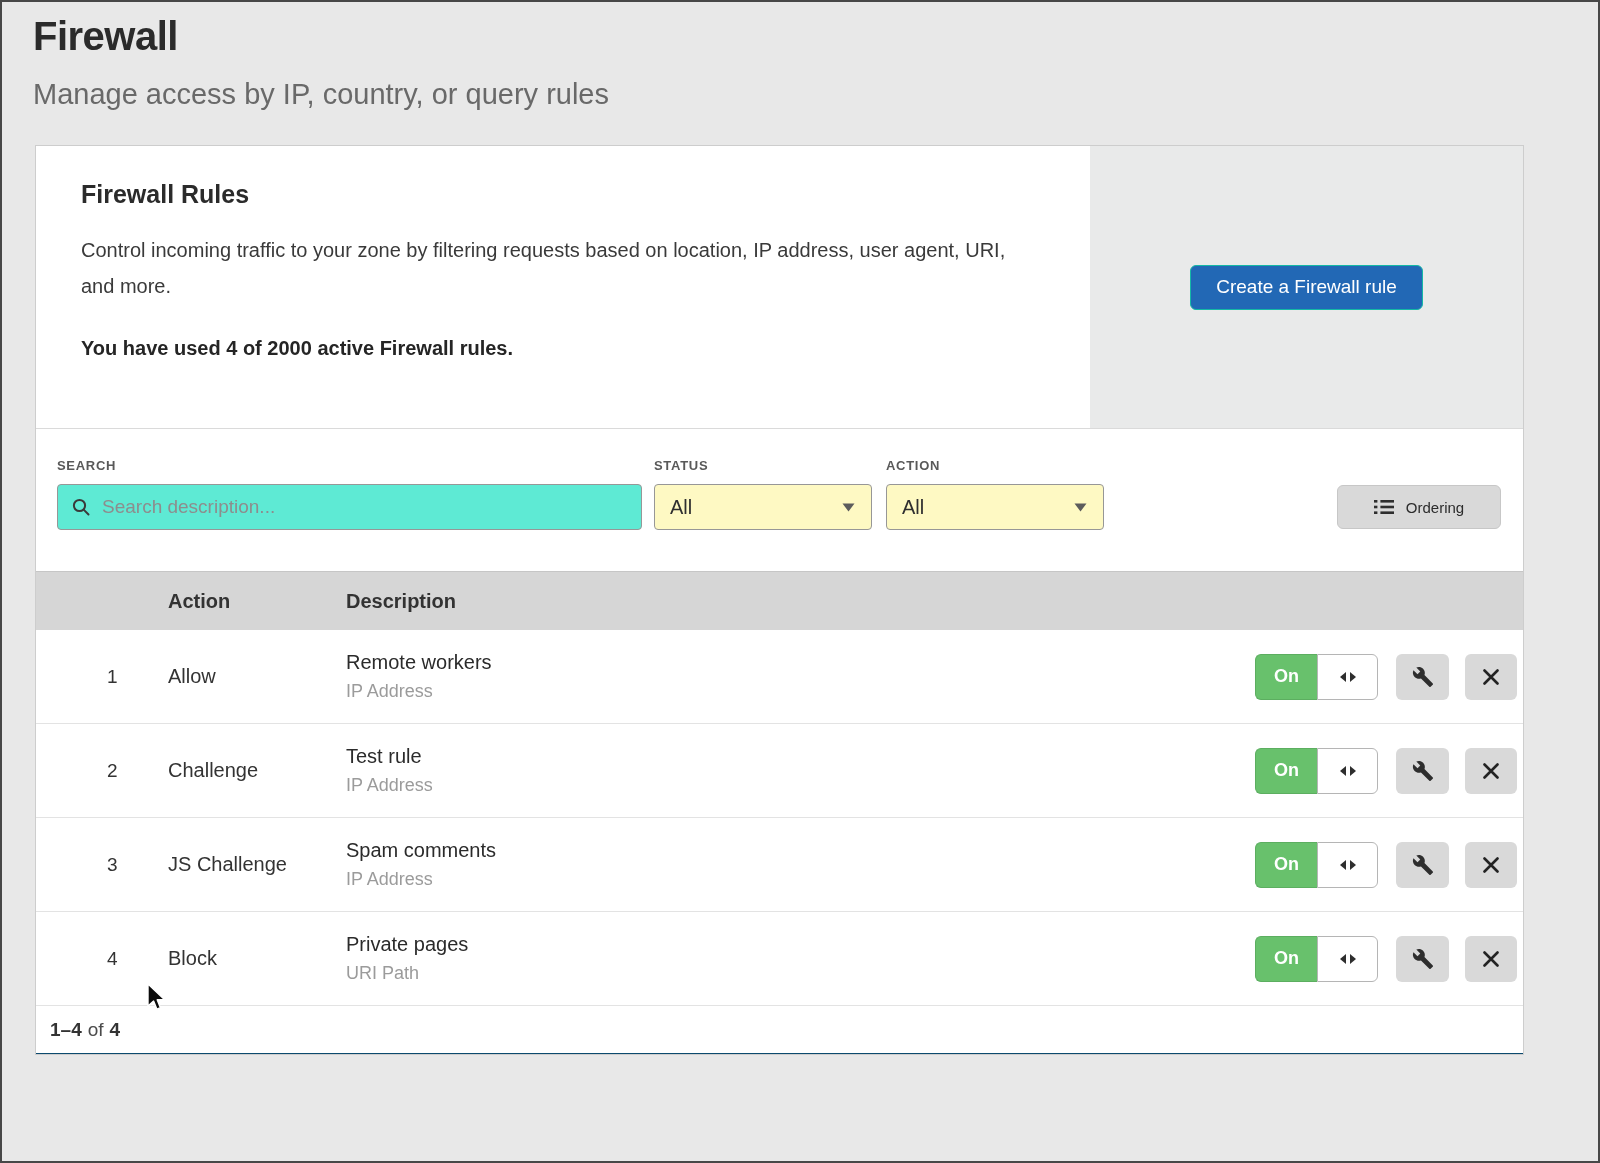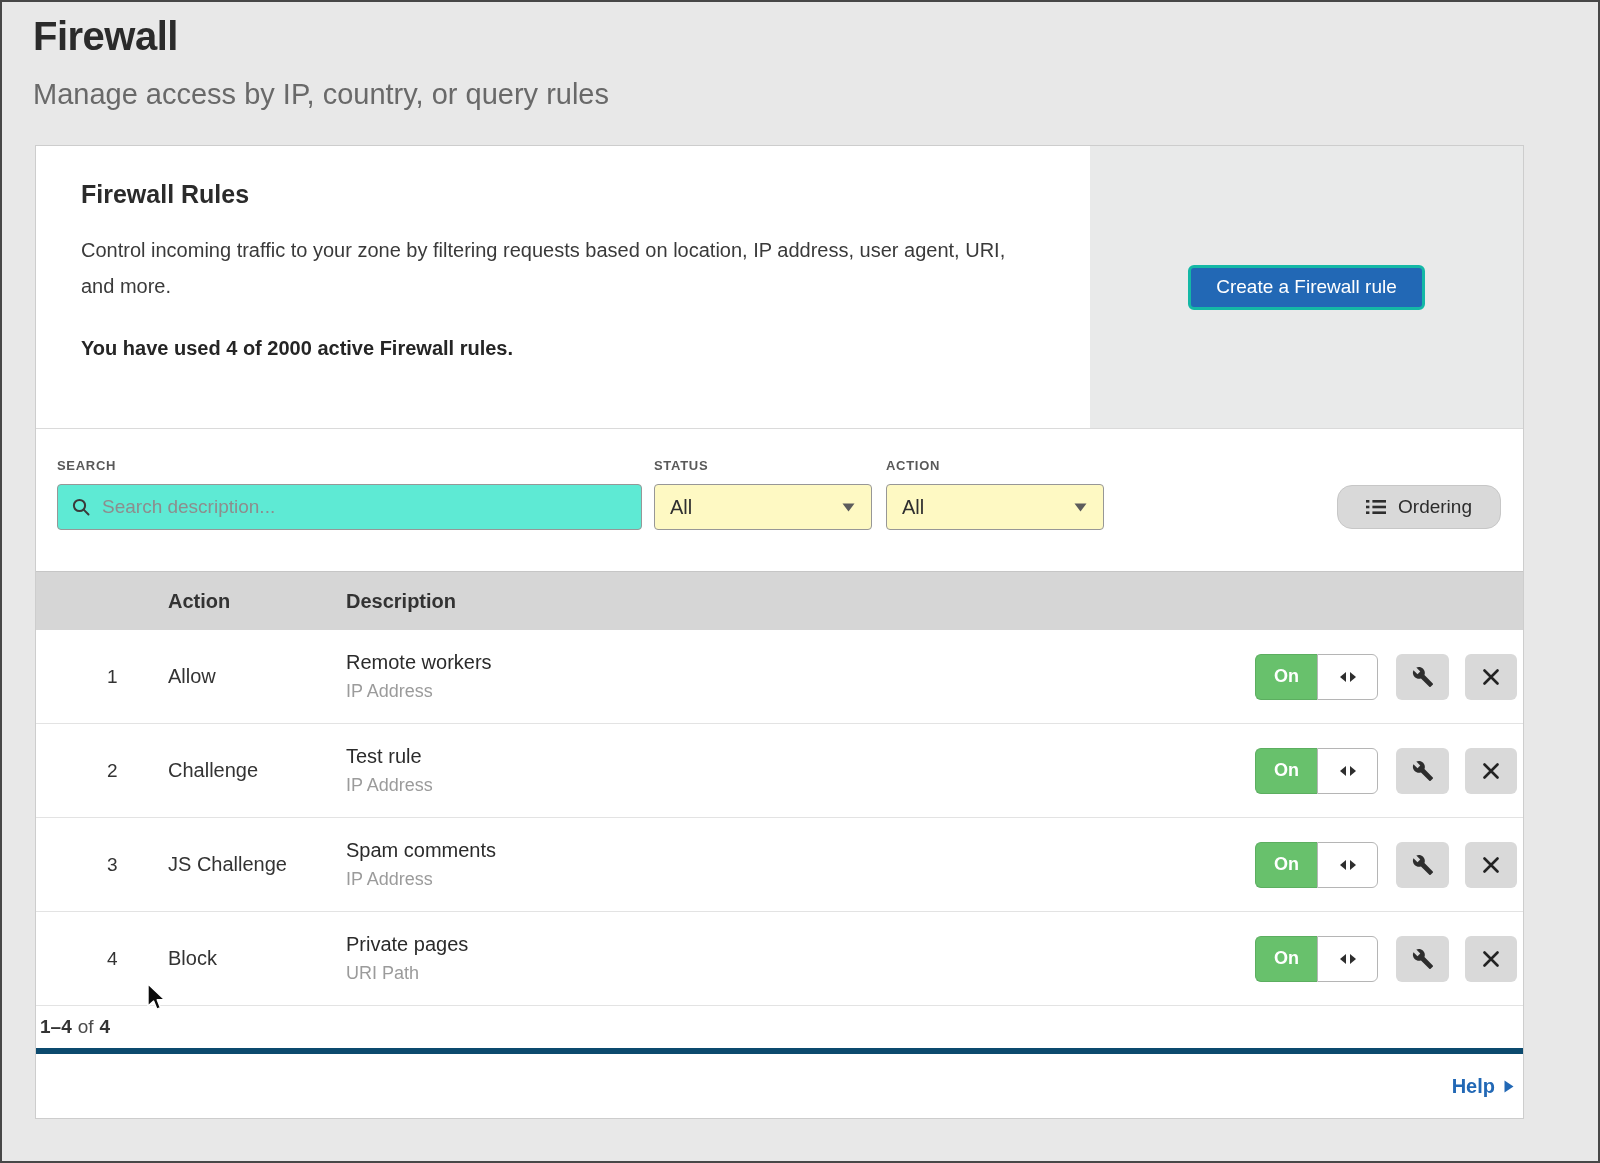--- a/index.html
+++ b/index.html
@@ -28,21 +28,21 @@
 
   .card-top { display: flex; min-height: 283px; border-bottom: 1px solid #dadada; }
   .card-top-left { flex: 1; padding: 34px 40px 30px 45px; }
   .rules-title { font-size: 25px; font-weight: 700; color: #2b2b2b; margin: 0 0 23px; }
   .rules-desc { font-size: 20px; line-height: 36px; color: #3a3a3a; max-width: 950px; margin: 0 0 33px; }
   .rules-usage { font-size: 20px; font-weight: 700; color: #252525; margin: 0; }
   .card-top-right { flex: 0 0 433px; background: #e9eaea; display: flex; align-items: center; justify-content: center; }
   .btn-primary {
     height: 45px; padding: 0 25px;
     background: var(--accent, #2268b5);
-    border: 3px solid #14b8a6; border-radius: 6px;
+    border: 1px solid #14b8a6; border-radius: 6px;
     color: #fff; font-size: 19px; font-weight: 500;
     font-family: inherit; cursor: pointer;
   }
 
   
   .filters { display: flex; align-items: flex-end; padding: 29px 22px 41px 21px; background: #fff; }
   .filter-group { display: flex; flex-direction: column; }
   .filter-label { font-size: 13px; line-height: 16px; font-weight: 700; letter-spacing: 0.7px; color: #595959; margin-bottom: 10px; }
   .input-wrap { position: relative; width: 585px; height: 46px; }
   .input-wrap .search-svg { position: absolute; left: 15px; top: 14px; }
@@ -58,22 +58,22 @@
     border: 1px solid #979797; border-radius: 4px; background: #fef9c3;
     display: flex; align-items: center; justify-content: space-between;
     padding: 0 16px 0 15px; font-size: 20px; color: #2f2f2f; cursor: pointer;
   }
   .status-group { margin-left: 12px; }
   .action-group { margin-left: 14px; }
   .btn-ordering {
     margin-left: auto; margin-bottom: 1px;
     height: 44px; width: 164px;
     display: flex; align-items: center; justify-content: center; gap: 12px;
-    background: var(--btngray, #d9d9d9); border: 1px solid #c7c7c7; border-radius: 15px;
-    font-size: 19px; color: #2c2c2c; font-family: inherit; cursor: pointer;
+    background: var(--btngray, #d9d9d9); border: 1px solid #c7c7c7; border-radius: 6px;
+    font-size: 15px; color: #2c2c2c; font-family: inherit; cursor: pointer;
   }
 
   
   .table-header {
     display: flex; align-items: center; height: 59px;
     background: var(--hdrgray, #d6d6d6); border-top: 1px solid #c6c6c6;
     font-size: 20px; font-weight: 700; color: #333;
   }
   .cell-num { flex: 0 0 132px; padding-left: 71px; font-size: 19px; color: #333; }
   .cell-action { flex: 0 0 178px; font-size: 20px; color: #333; }
@@ -99,22 +99,22 @@
   .btn-icon {
     width: 53px; height: 46px;
     background: var(--btngray, #d9d9d9); border: none; border-radius: 6px;
     display: flex; align-items: center; justify-content: center; cursor: pointer;
   }
   .btn-edit { margin-left: 18px; }
   .btn-delete { margin-left: 16px; width: 52px; }
 
   
   .pagination {
-    display: flex; align-items: center; height: 48px; padding-left: 4px;
-    border-bottom: 6px solid #0c4a6e; font-size: 19px; color: #333; background: #fff;
+    display: flex; align-items: center; height: 48px; padding-left: 14px;
+    border-bottom: 1px solid #0c4a6e; font-size: 19px; color: #333; background: #fff;
   }
   .pg-bold { font-weight: 700; }
   .pg-mid { font-weight: 400; color: #4a4a4a; margin: 0 6px; }
   .card-footer { display: flex; align-items: center; justify-content: flex-end; height: 64px; padding-right: 9px; background: #fff; }
   .help-link { display: flex; align-items: center; gap: 9px; color: var(--accent, #2268b5); font-size: 20px; font-weight: 600; text-decoration: none; cursor: pointer; }
 
   .cursor { position: absolute; left: 142px; top: 980px; pointer-events: none; }
 </style>
 </head>
 <body>
@@ -309,28 +309,20 @@
         </button>
       </div>
     </div>
 
     <div class="pagination">
       <span class="pg-bold">1–4</span>
       <span class="pg-mid">of</span>
       <span class="pg-bold">4</span>
     </div>
 
-    <div class="card-footer">
-      <a class="help-link">
-        <span>Help</span>
-        <svg width="10" height="13" viewBox="0 0 10 13">
-          <path d="M0.5 0.5 L9.5 6.5 L0.5 12.5 Z" fill="#2268b5"></path>
-        </svg>
-      </a>
-    </div>
 
   </div>
 
   <svg class="cursor" width="26" height="30" viewBox="0 0 26 30">
     <path d="M4 2 L4 24 L9.6 19.1 L12.9 27.2 L16.4 25.7 L13.2 17.8 L20.4 17.4 Z" fill="#0b0b0b" stroke="#ffffff" stroke-width="1.4" stroke-linejoin="round"></path>
   </svg>
 
 </div>
 
 </body></html>

